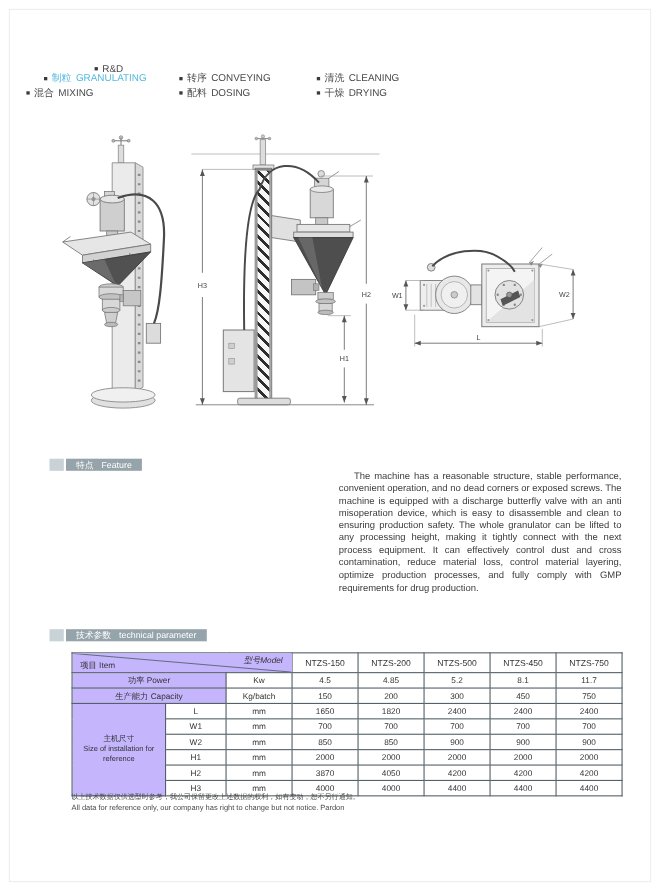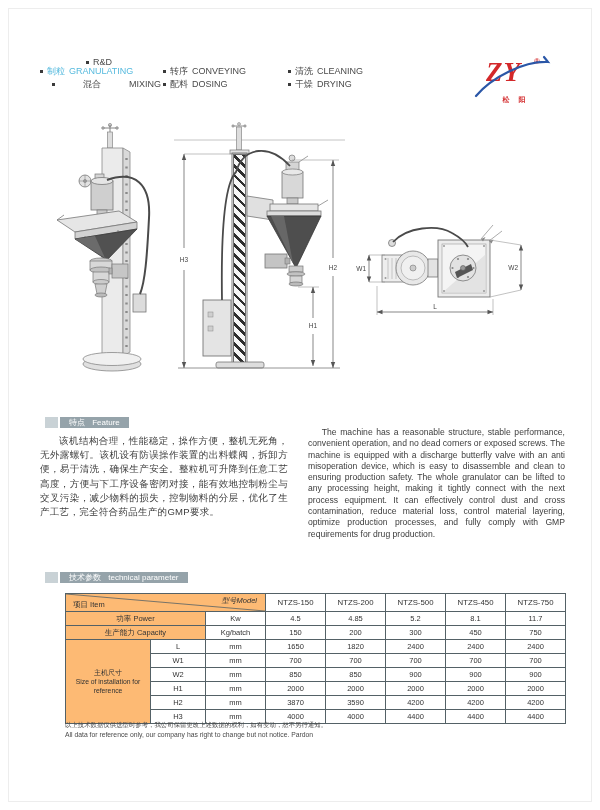--- a/index.html
+++ b/index.html
@@ -40,21 +40,21 @@
   .feature-zh{position:absolute;left:40px;top:434px;width:248px;font-size:9.5px;line-height:14.2px;
               text-align:justify;text-indent:2em;color:#3c3c3c;letter-spacing:0.3px;}
   .feature-en{position:absolute;left:308px;top:427px;width:257px;font-size:8.6px;line-height:11.3px;
               text-align:justify;text-indent:1.6em;color:#3c3c3c;}
 
   
   .param-table{position:absolute;left:65px;top:593px;border-collapse:collapse;table-layout:fixed;
                border:1.2px solid #546166;font-size:7.5px;color:#333;}
   .param-table td{border:0.8px solid #546166;text-align:center;vertical-align:middle;height:13px;padding:0 1px;background:#fff;}
   .param-table tr.head td{height:17px;font-size:7.8px;}
-  .param-table td.blue{background:#fdba74;}
+  .param-table td.blue{background:#c4b5fd;}
   .param-table td.diag{position:relative;padding:0;}
   .param-table .diag svg{position:absolute;left:0;top:0;width:100%;height:100%;}
   .param-table .diag-item{position:absolute;left:7px;bottom:1px;font-size:7.5px;}
   .param-table .diag-model{position:absolute;right:8px;top:2px;font-size:7.5px;font-style:italic;}
   .param-table td.group{font-size:7px;line-height:1.35;}
   .param-table td.group .group-en{font-size:6.8px;}
 
   
   .footer{position:absolute;left:65px;top:720px;width:470px;color:#4a4a4a;}
   .footer .zh{font-size:6.4px;line-height:1.5;}
@@ -68,21 +68,21 @@
 
   <div class="menu-item" style="left:40px;top:56px;margin-left:46px;">
     <span class="bullet"></span>
     <span class="en">R&amp;D</span>
   </div>
   <div class="menu-item active" style="left:40px;top:65px;">
     <span class="bullet"></span>
     <span class="zh">制粒</span>
     <span class="en">GRANULATING</span>
   </div>
-  <div class="menu-item" style="left:52px;top:78px;gap:24px;">
+  <div class="menu-item" style="left:24px;top:78px;">
     <span class="bullet"></span>
     <span class="zh">混合</span>
     <span class="en">MIXING</span>
   </div>
   <div class="menu-item" style="left:163px;top:65px;">
     <span class="bullet"></span>
     <span class="zh">转序</span>
     <span class="en">CONVEYING</span>
   </div>
   <div class="menu-item" style="left:163px;top:78px;">
@@ -94,28 +94,20 @@
     <span class="bullet"></span>
     <span class="zh">清洗</span>
     <span class="en">CLEANING</span>
   </div>
   <div class="menu-item" style="left:288px;top:78px;align-items:center;">
     <span class="bullet"></span>
     <span class="zh">干燥</span>
     <span class="en">DRYING</span>
   </div>
 
-  <div class="logo">
-    <span class="logo-zy">ZY</span>
-    <span class="logo-reg">®</span>
-    <svg class="logo-swoosh" width="84" height="46" viewBox="0 0 84 46">
-      <path d="M4,41 C20,22 52,6 76,7 l-4,-5" stroke="#2b57a7" stroke-width="2.2" fill="none" stroke-linecap="round"></path>
-    </svg>
-    <div class="logo-sub">松阳</div>
-  </div>
 
   <div class="drawing" style="left:55px;top:118px;width:120px;height:265px;">
     <svg width="120" height="265" viewBox="0 0 120 265">
 
       <line x1="48" y1="10" x2="62" y2="10" stroke="#777" stroke-width="0.9"></line>
       <circle cx="48" cy="10" r="1.3" fill="#bbb" stroke="#777" stroke-width="0.6"></circle>
       <circle cx="62" cy="10" r="1.3" fill="#bbb" stroke="#777" stroke-width="0.6"></circle>
       <circle cx="55" cy="7" r="1.6" fill="#ccc" stroke="#777" stroke-width="0.6"></circle>
       <line x1="55" y1="7" x2="55" y2="14" stroke="#777" stroke-width="0.9"></line>
       <rect x="52.5" y="14" width="5" height="16" fill="#ddd" stroke="#888" stroke-width="0.7"></rect>
@@ -299,21 +291,20 @@
     </svg>
   </div>
 
   <div class="sec-bar" style="left:45px;top:417px;">
     <span class="tab"></span>
     <span class="bar">
       <span class="zh">特点</span>
       <span class="en">Feature</span>
     </span>
   </div>
-  <div class="feature-zh">该机结构合理，性能稳定，操作方便，整机无死角，无外露螺钉。该机设有防误操作装置的出料蝶阀，拆卸方便，易于清洗，确保生产安全。整粒机可升降到任意工艺高度，方便与下工序设备密闭对接，能有效地控制粉尘与交叉污染，减少物料的损失，控制物料的分层，优化了生产工艺，完全符合药品生产的GMP要求。</div>
   <div class="feature-en">The machine has a reasonable structure, stable performance, convenient operation, and no dead corners or exposed screws. The machine is equipped with a discharge butterfly valve with an anti misoperation device, which is easy to disassemble and clean to ensuring production safety. The whole granulator can be lifted to any processing height, making it tightly connect with the next process equipment. It can effectively control dust and cross contamination, reduce material loss, control material layering, optimize production processes, and fully comply with GMP requirements for drug production.</div>
 
   <div class="sec-bar" style="left:45px;top:572px;align-items:flex-end;">
     <span class="tab"></span>
     <span class="bar">
       <span class="zh">技术参数</span>
       <span class="en">technical parameter</span>
     </span>
   </div>
 
@@ -398,21 +389,21 @@
         <td>2000</td>
         <td>2000</td>
         <td>2000</td>
         <td>2000</td>
         <td>2000</td>
       </tr>
       <tr>
         <td>H2</td>
         <td>mm</td>
         <td>3870</td>
-        <td>3590</td>
+        <td>4050</td>
         <td>4200</td>
         <td>4200</td>
         <td>4200</td>
       </tr>
       <tr>
         <td>H3</td>
         <td>mm</td>
         <td>4000</td>
         <td>4000</td>
         <td>4400</td>

